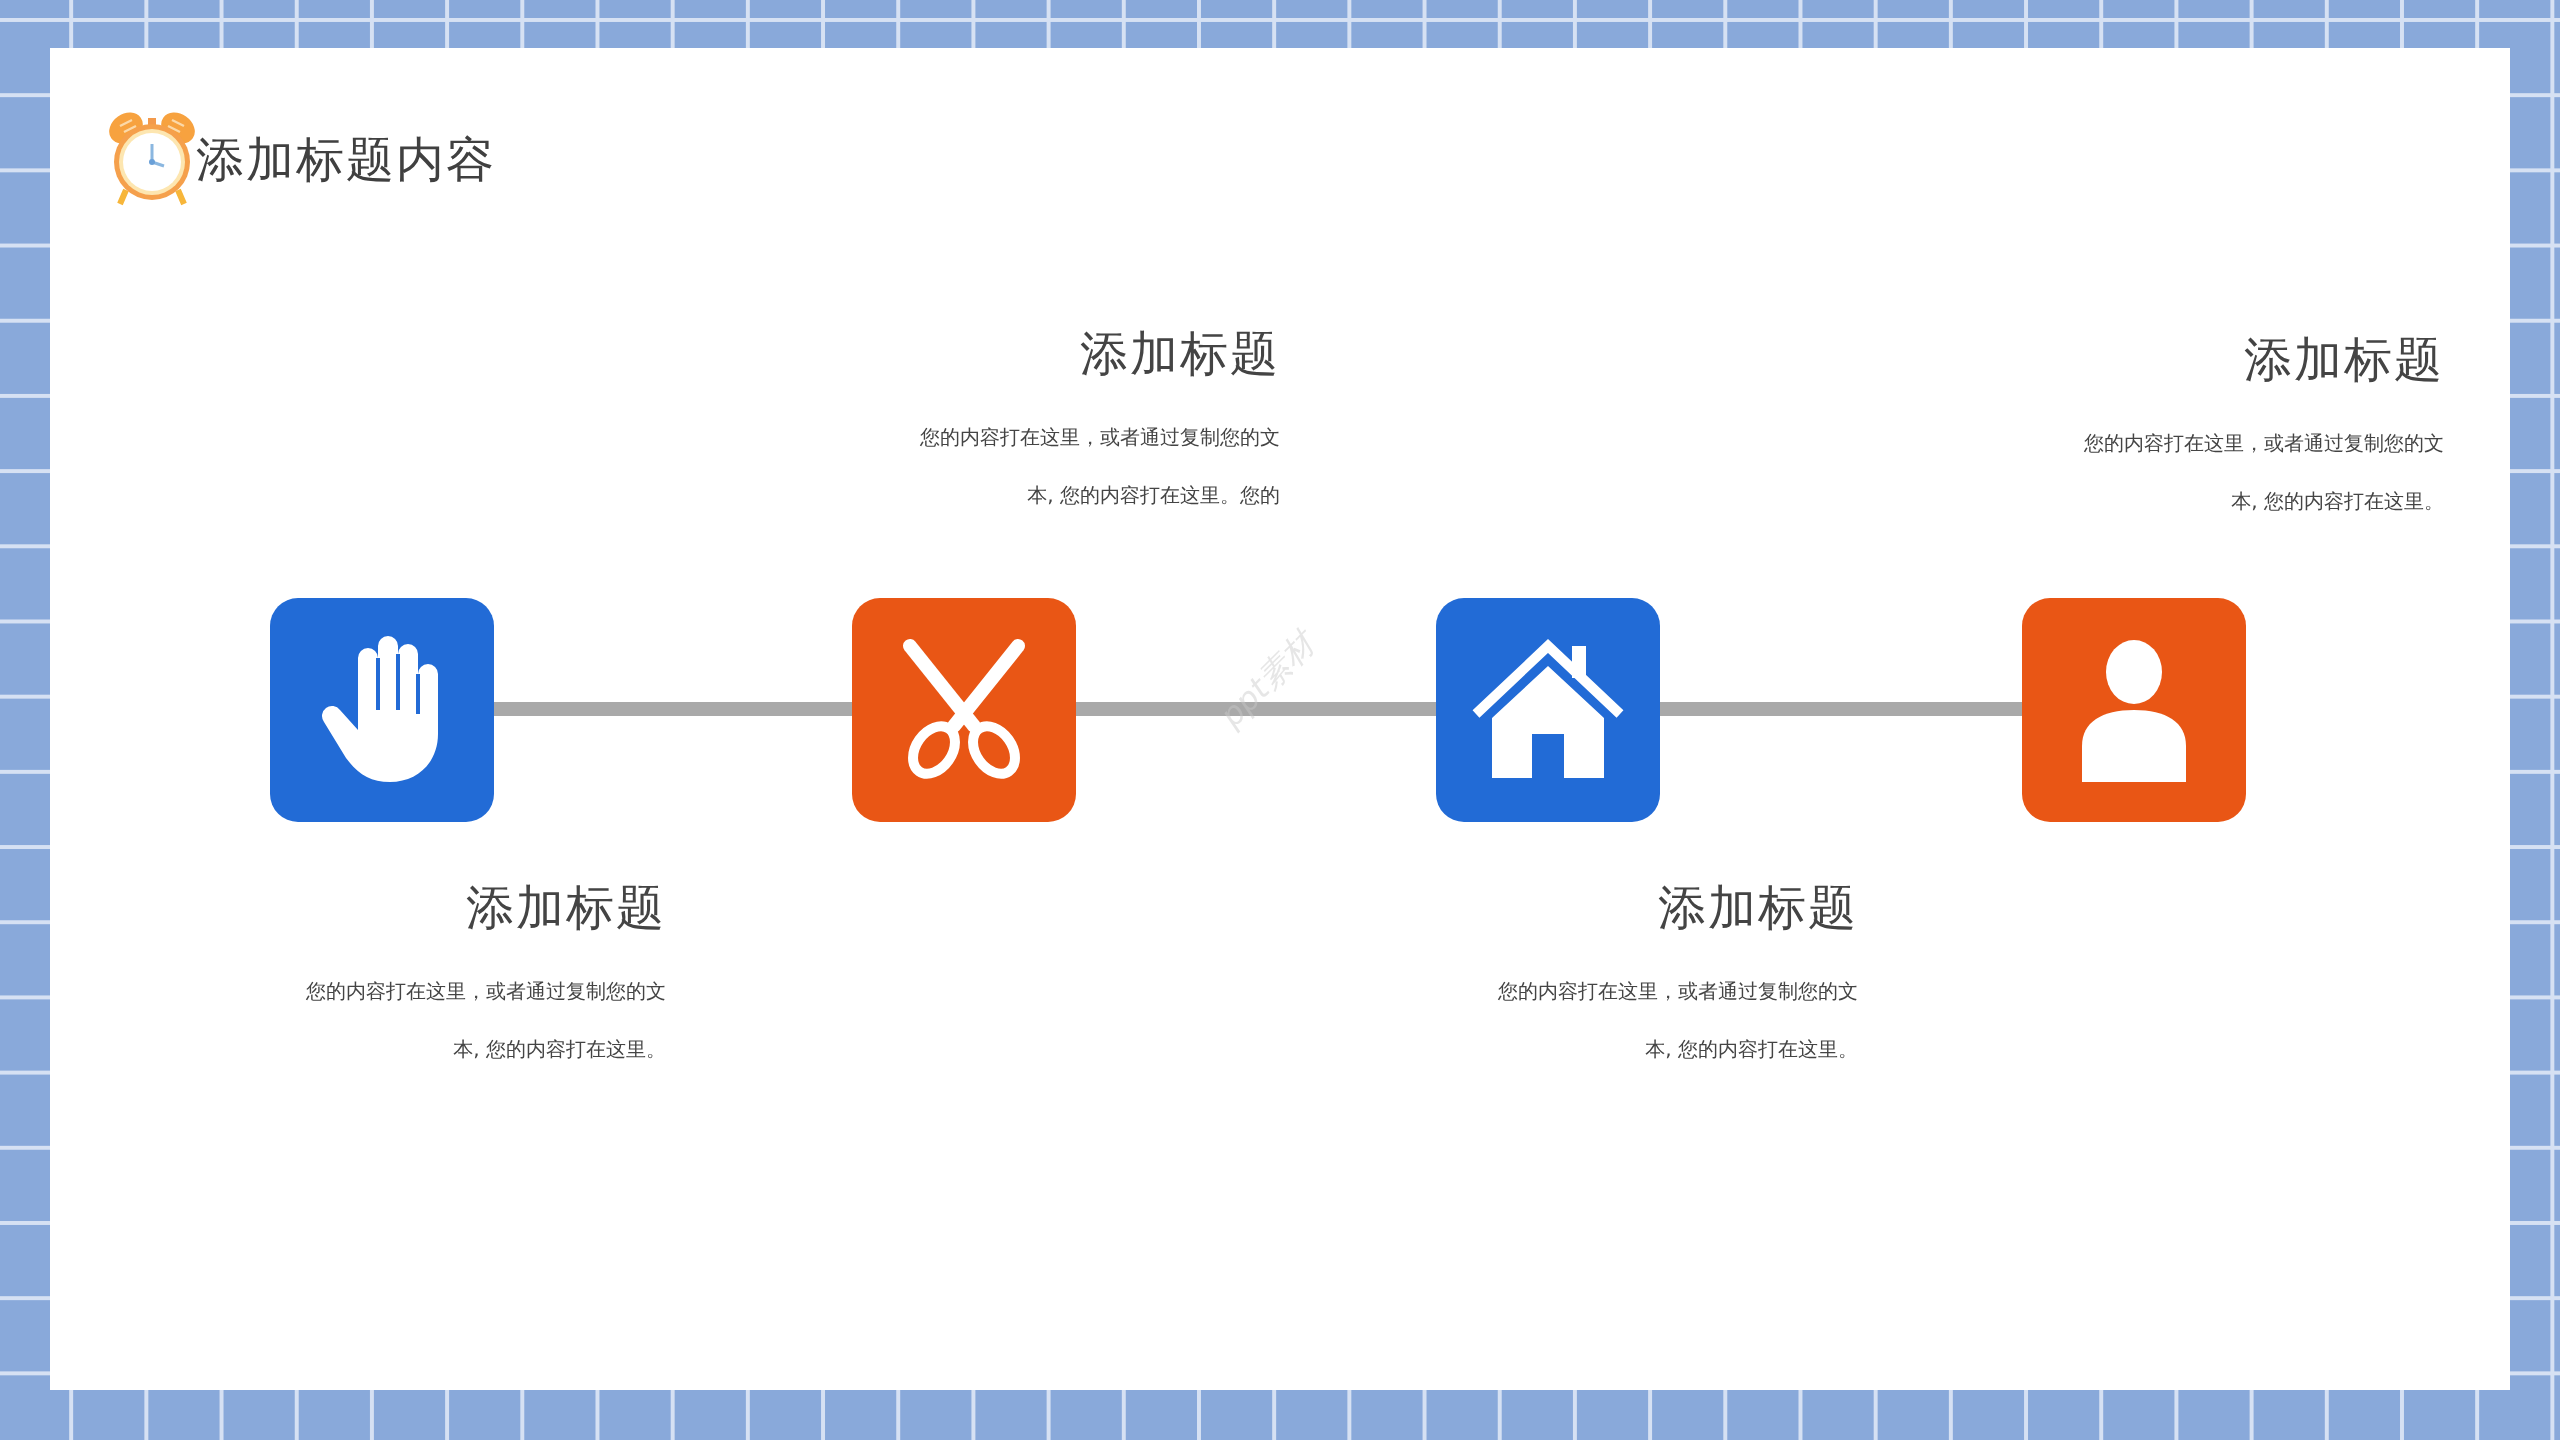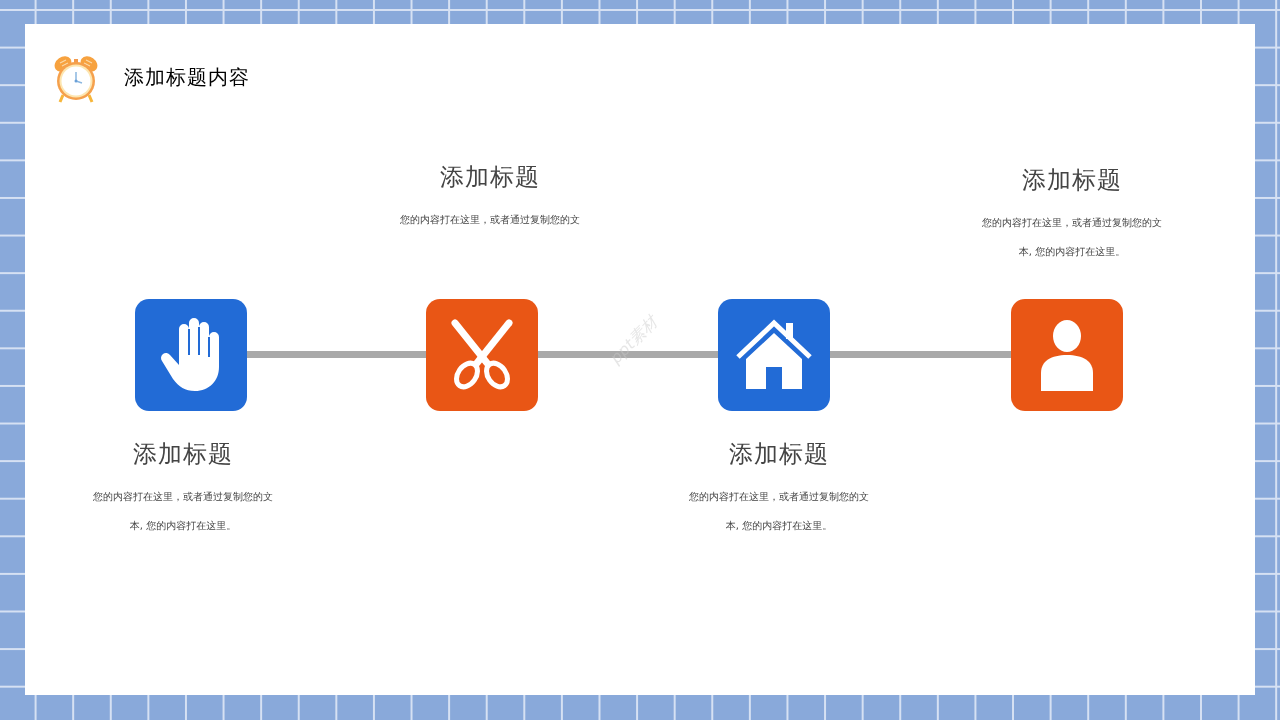--- a/index.html
+++ b/index.html
@@ -6,25 +6,25 @@
   body{width:1280px;height:720px;overflow:hidden;position:relative;
     background-color:#89a9da;
     background-image:
       linear-gradient(to right, #d6e1f3 0 2px, transparent 2px),
       linear-gradient(to bottom, #d6e1f3 0 2px, transparent 2px);
     background-size:37.6px 37.6px;
     background-position:-3px 9px;
     font-family:"DejaVu Sans","Liberation Sans",sans-serif;}
   .card{position:absolute;left:25px;top:24px;width:1230px;height:671px;background:#ffffff;}
   .logo{position:absolute;left:52px;top:54px;width:48px;height:50px;}
-  .page-title{position:absolute;left:124px;top:64px;font-size:20px;color:#000000;letter-spacing:1px;}
+  .page-title{position:absolute;left:98px;top:64px;font-size:24px;color:#404040;letter-spacing:1px;}
   .line{position:absolute;top:351px;height:7px;background:#a9a9a9;}
   .tile{position:absolute;top:299px;width:112px;height:112px;border-radius:14px;display:flex;align-items:center;justify-content:center;}
   .tile svg{display:block;}
-  .block{position:absolute;width:300px;text-align:center;color:#444;}
+  .block{position:absolute;width:300px;text-align:right;color:#444;}
   .block .h{font-size:24px;color:#444;margin-bottom:12px;letter-spacing:1px;}
   .block .p{font-size:10px;line-height:29px;color:#444;}
   .wm{position:absolute;left:605px;top:330px;transform:rotate(-45deg);color:rgba(200,200,200,0.45);font-size:16px;font-style:italic;}
 </style>
 </head>
 <body>
 
 <div class="card"></div>
 
 <div class="logo">
@@ -86,20 +86,21 @@
 </div>
 
 <div class="block" style="left:33px;top:438px;">
   <div class="h">添加标题</div>
   <div class="p">您的内容打在这里，或者通过复制您的文</div>
   <div class="p">本, 您的内容打在这里。</div>
 </div>
 <div class="block" style="left:340px;top:161px;">
   <div class="h">添加标题</div>
   <div class="p">您的内容打在这里，或者通过复制您的文</div>
+  <div class="p">本, 您的内容打在这里。您的</div>
 </div>
 <div class="block" style="left:629px;top:438px;">
   <div class="h">添加标题</div>
   <div class="p">您的内容打在这里，或者通过复制您的文</div>
   <div class="p">本, 您的内容打在这里。</div>
 </div>
 <div class="block" style="left:922px;top:164px;">
   <div class="h">添加标题</div>
   <div class="p">您的内容打在这里，或者通过复制您的文</div>
   <div class="p">本, 您的内容打在这里。</div>

